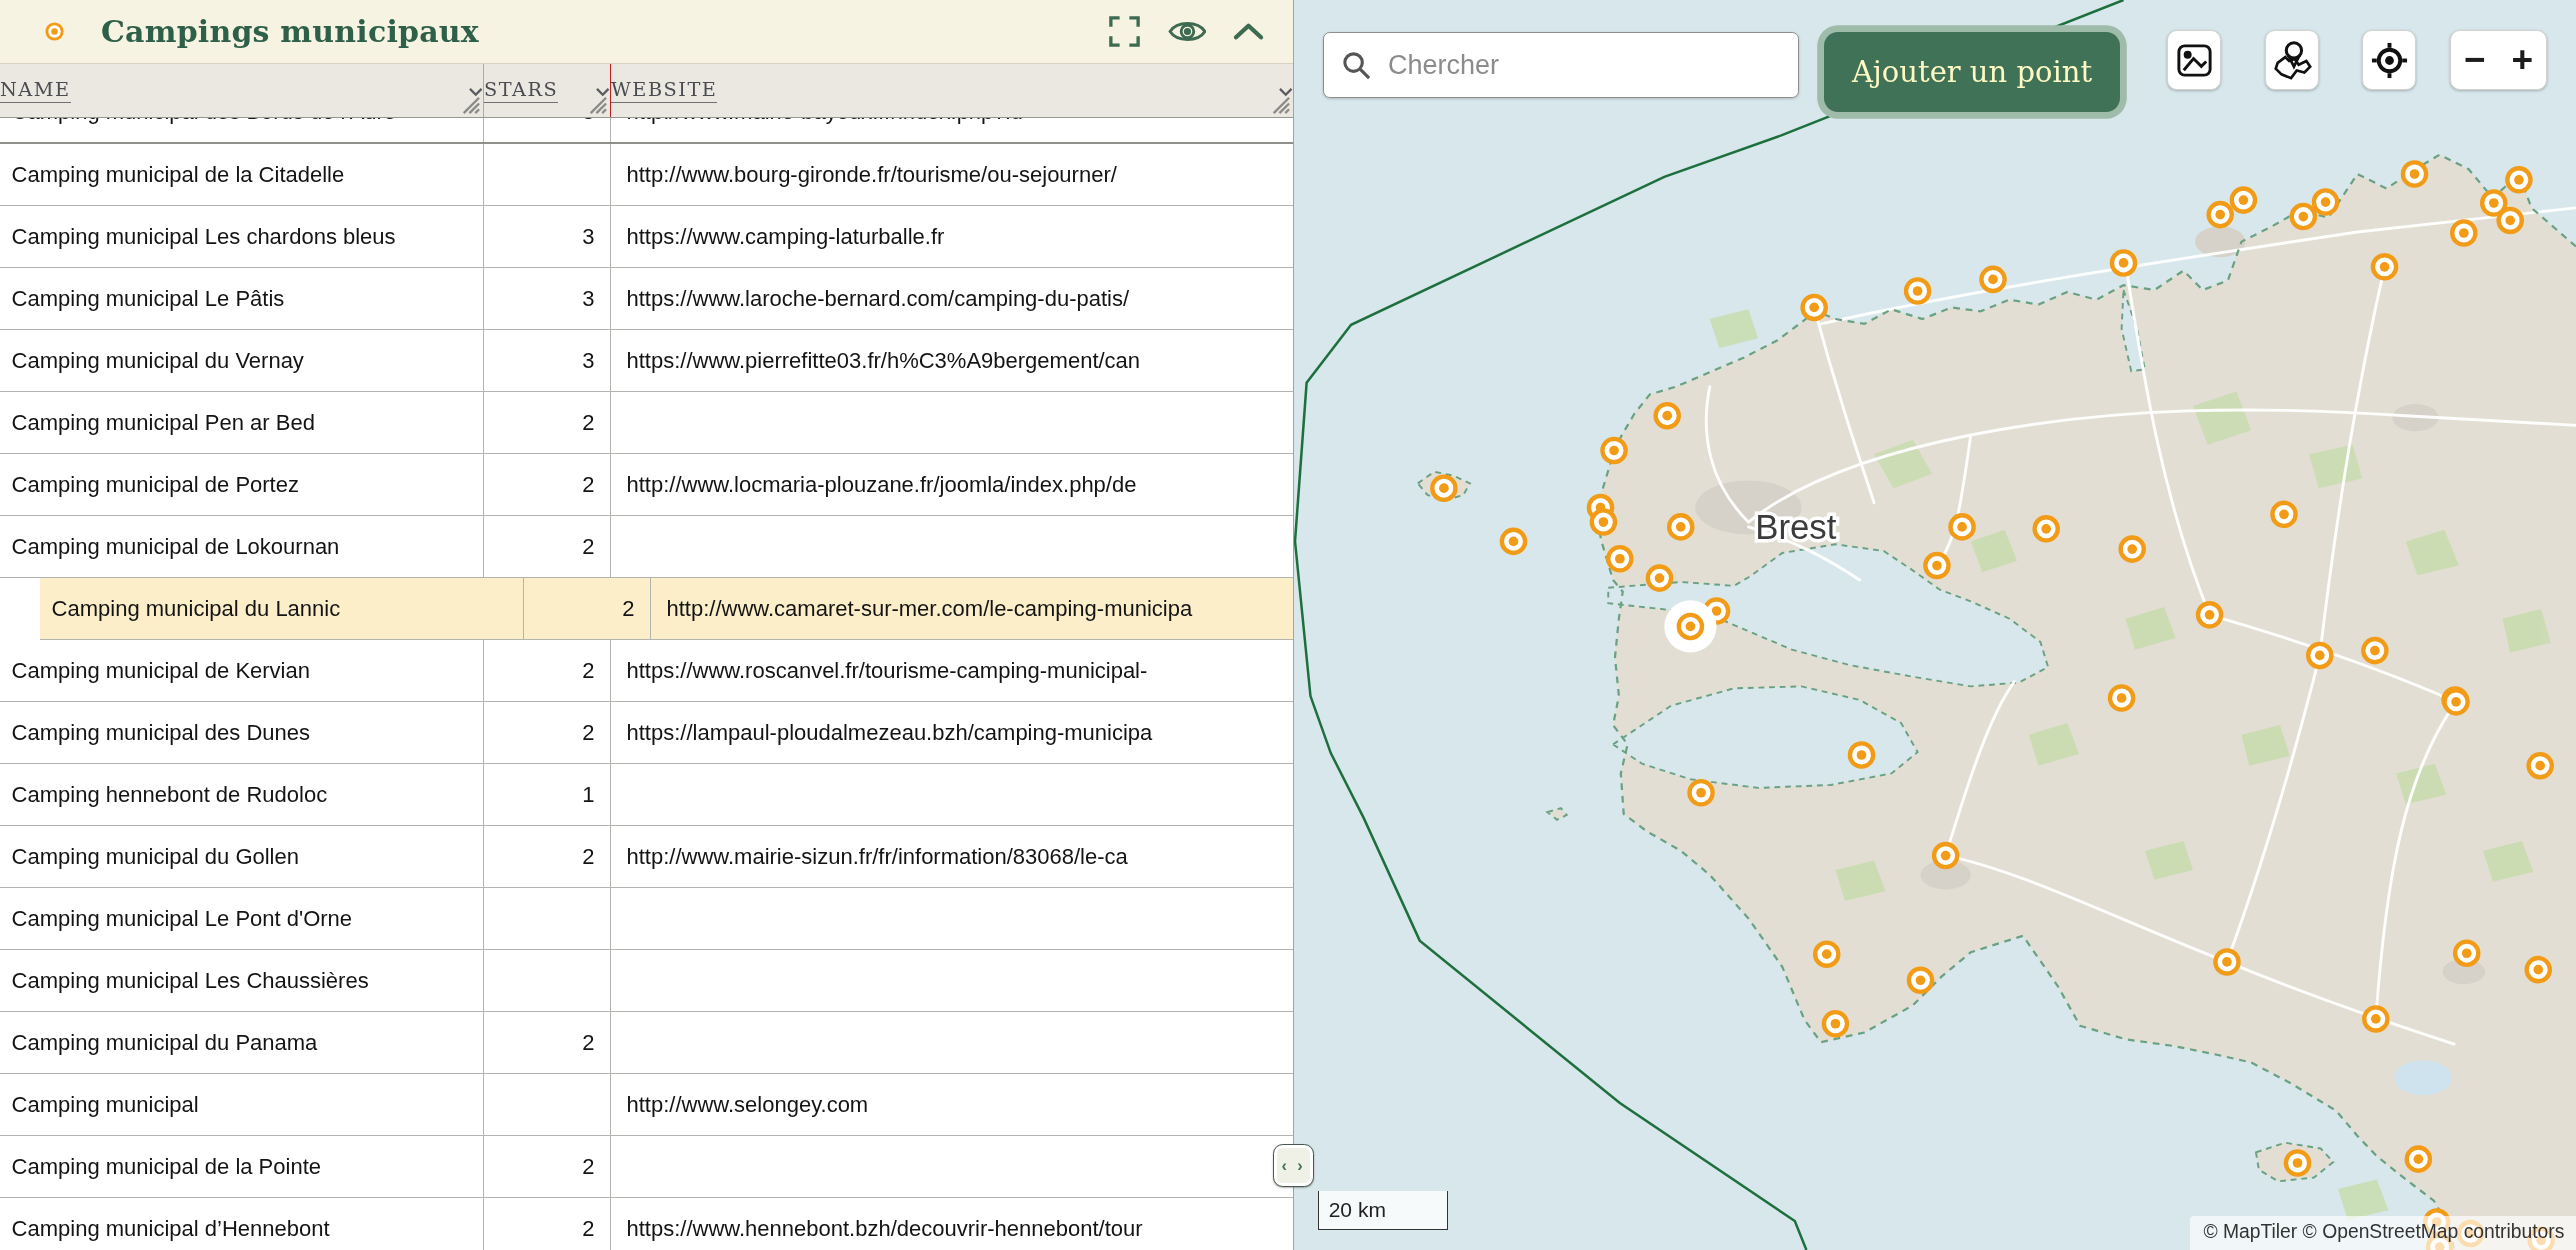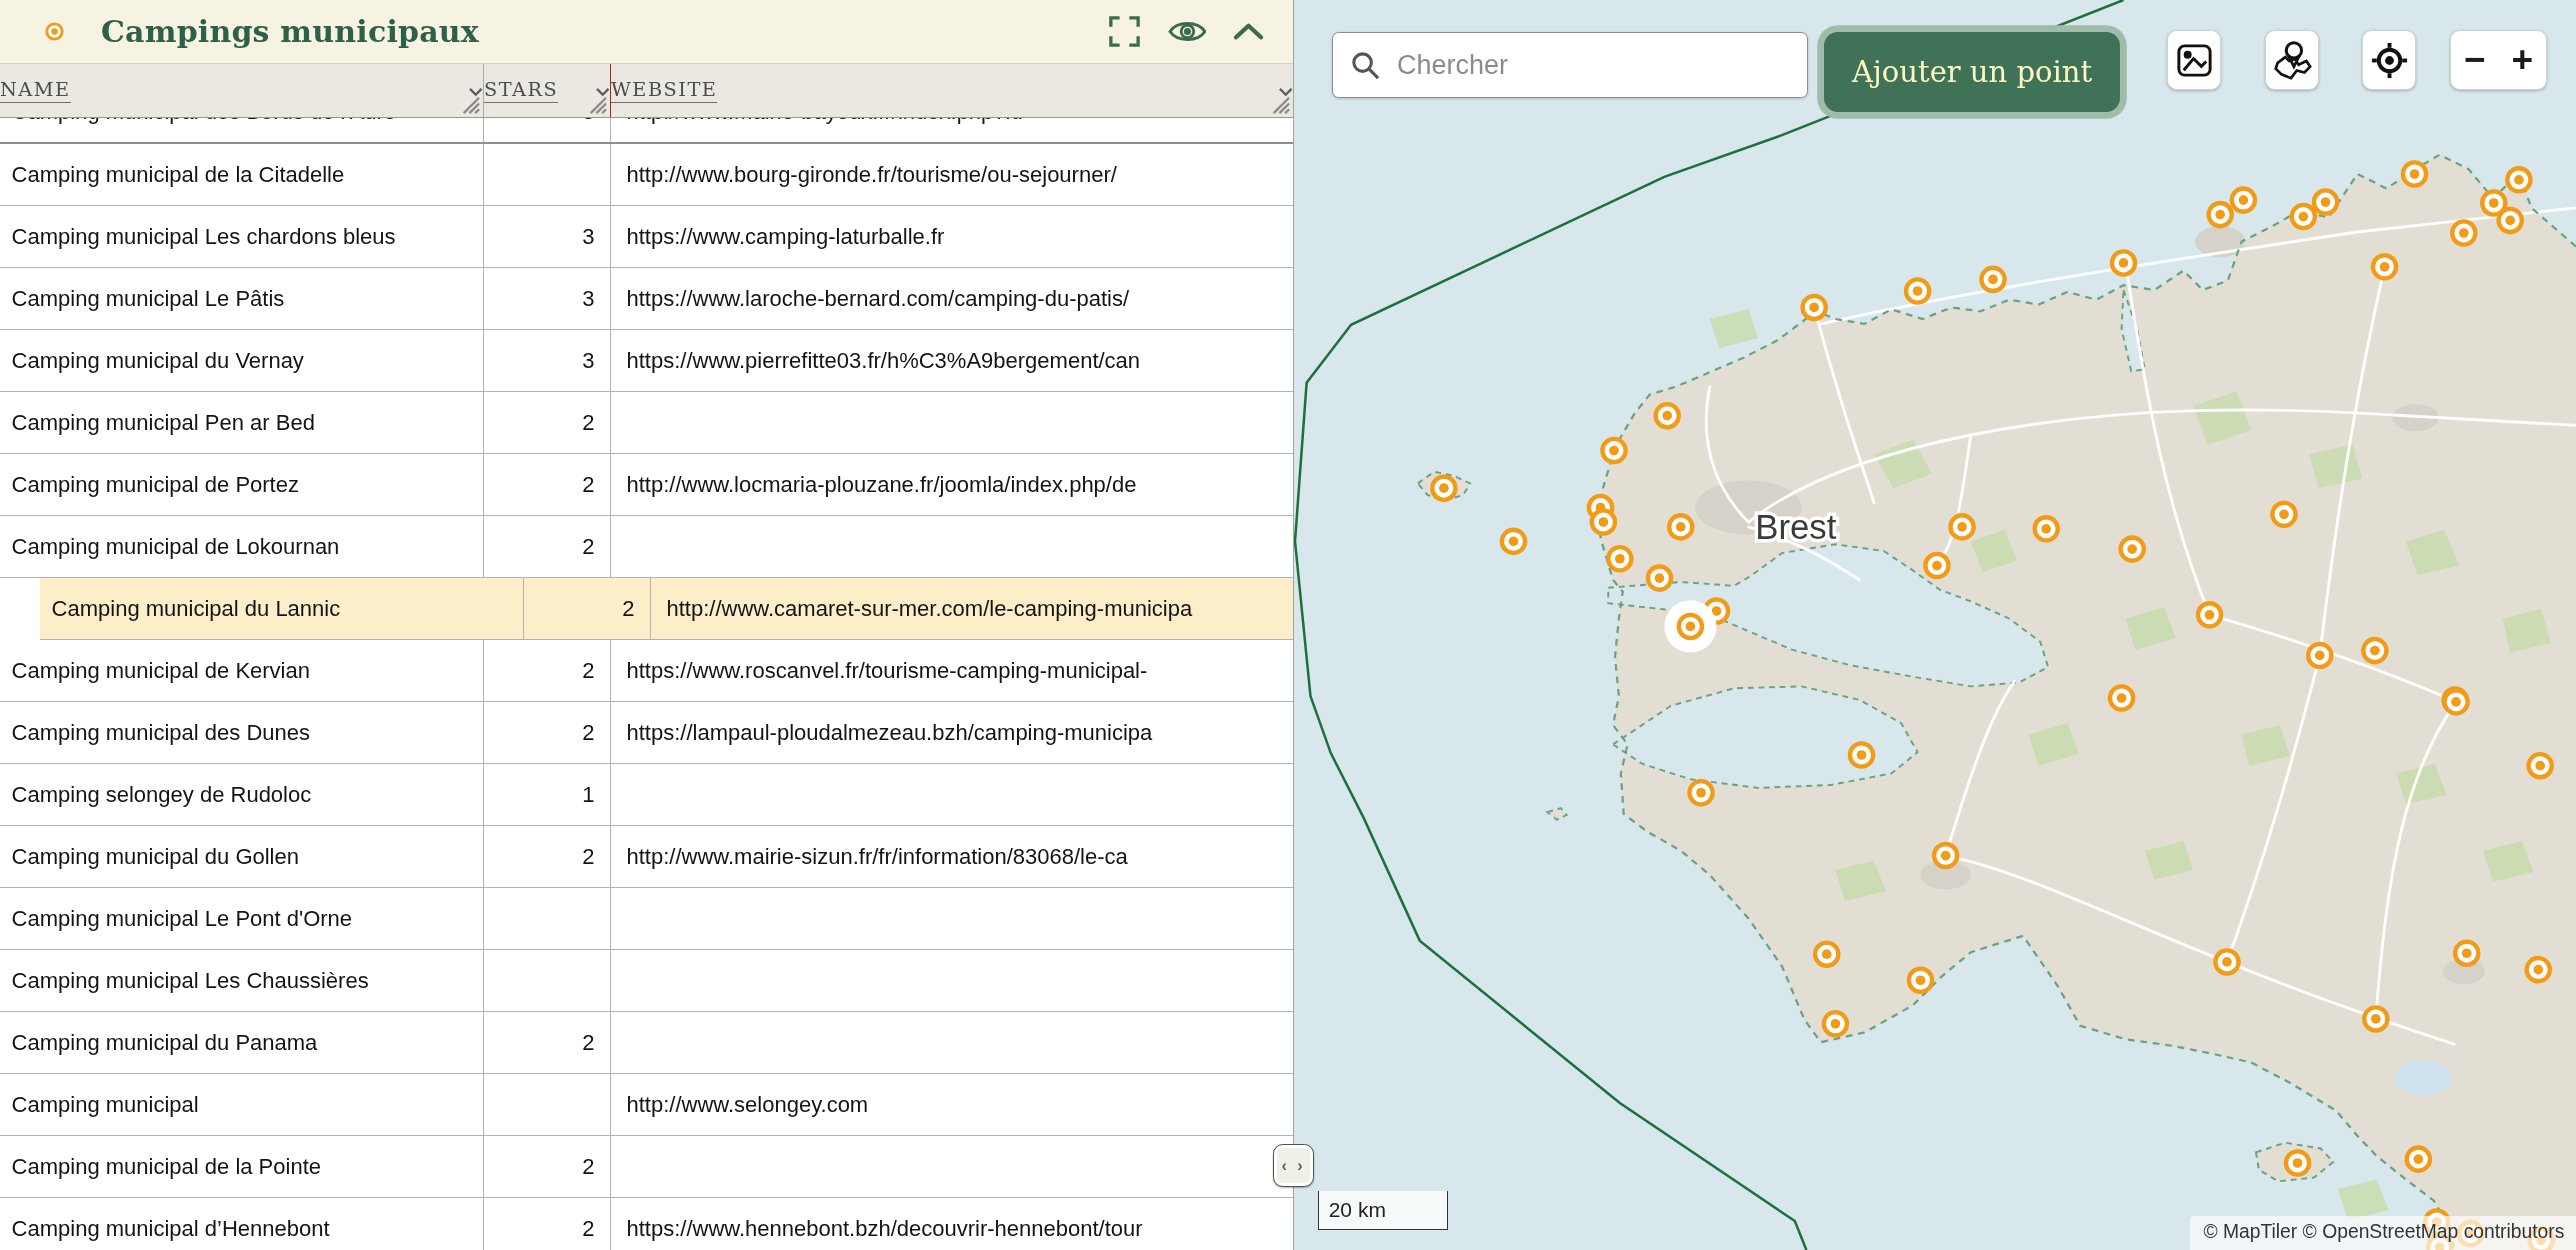--- a/index.html
+++ b/index.html
@@ -39,21 +39,21 @@
       overflow:hidden;white-space:nowrap;}
   .td.name{width:484px;border-right:1px solid #b3b3b0;padding-left:11.6px;}
   .td.stars{width:127px;border-right:1px solid #b3b3b0;justify-content:flex-end;padding-right:15.5px;}
   .td.website{flex:1;padding-left:15.5px;}
 
   
   .map-panel{position:absolute;left:1294px;top:0;width:1282px;height:1250px;overflow:hidden;background:#d7e7eb;}
   .map-svg{position:absolute;left:0;top:0;}
 
   .map-controls{position:absolute;left:0;top:0;width:100%;z-index:6;}
-  .search-box{position:absolute;left:38px;top:32px;width:476px;height:66px;background:#fff;
+  .search-box{position:absolute;left:29px;top:32px;width:476px;height:66px;background:#fff;
               border:1px solid #8d8d8d;border-radius:6.8px;display:flex;align-items:center;
               box-shadow:0 1px 2.9px rgba(0,0,0,.18);box-sizing:border-box;}
   .search-box .mag{margin-left:15.5px;}
   .search-input{border:none;outline:none;font-size:27px;color:#333;margin-left:13.5px;width:387px;
                 font-family:"Liberation Sans",sans-serif;background:transparent;}
   .search-input::placeholder{color:#8b8b8b;}
   .add-point-btn{position:absolute;left:530px;top:32px;width:296px;height:80px;background:#3f7257;
                  color:#fef9c3;font-family:"DejaVu Serif","Liberation Serif",serif;font-size:29px;
                  border:none;border-radius:14px;box-shadow:0 0 0 6.8px #9fbcab;cursor:pointer;
                  display:flex;align-items:center;justify-content:center;}
@@ -205,21 +205,21 @@
           <div class="td name">Camping municipal de Kervian</div>
           <div class="td stars">2</div>
           <div class="td website">https://www.roscanvel.fr/tourisme-camping-municipal-</div>
         </div>
         <div class="tr">
           <div class="td name">Camping municipal des Dunes</div>
           <div class="td stars">2</div>
           <div class="td website">https://lampaul-ploudalmezeau.bzh/camping-municipa</div>
         </div>
         <div class="tr">
-          <div class="td name">Camping selongey de Rudoloc</div>
+          <div class="td name">Camping hennebont de Rudoloc</div>
           <div class="td stars">1</div>
         </div>
         <div class="tr">
           <div class="td name">Camping municipal du Gollen</div>
           <div class="td stars">2</div>
           <div class="td website">http://www.mairie-sizun.fr/fr/information/83068/le-ca</div>
         </div>
         <div class="tr">
           <div class="td name">Camping municipal Le Pont d'Orne</div>
           <div class="td stars"></div>

